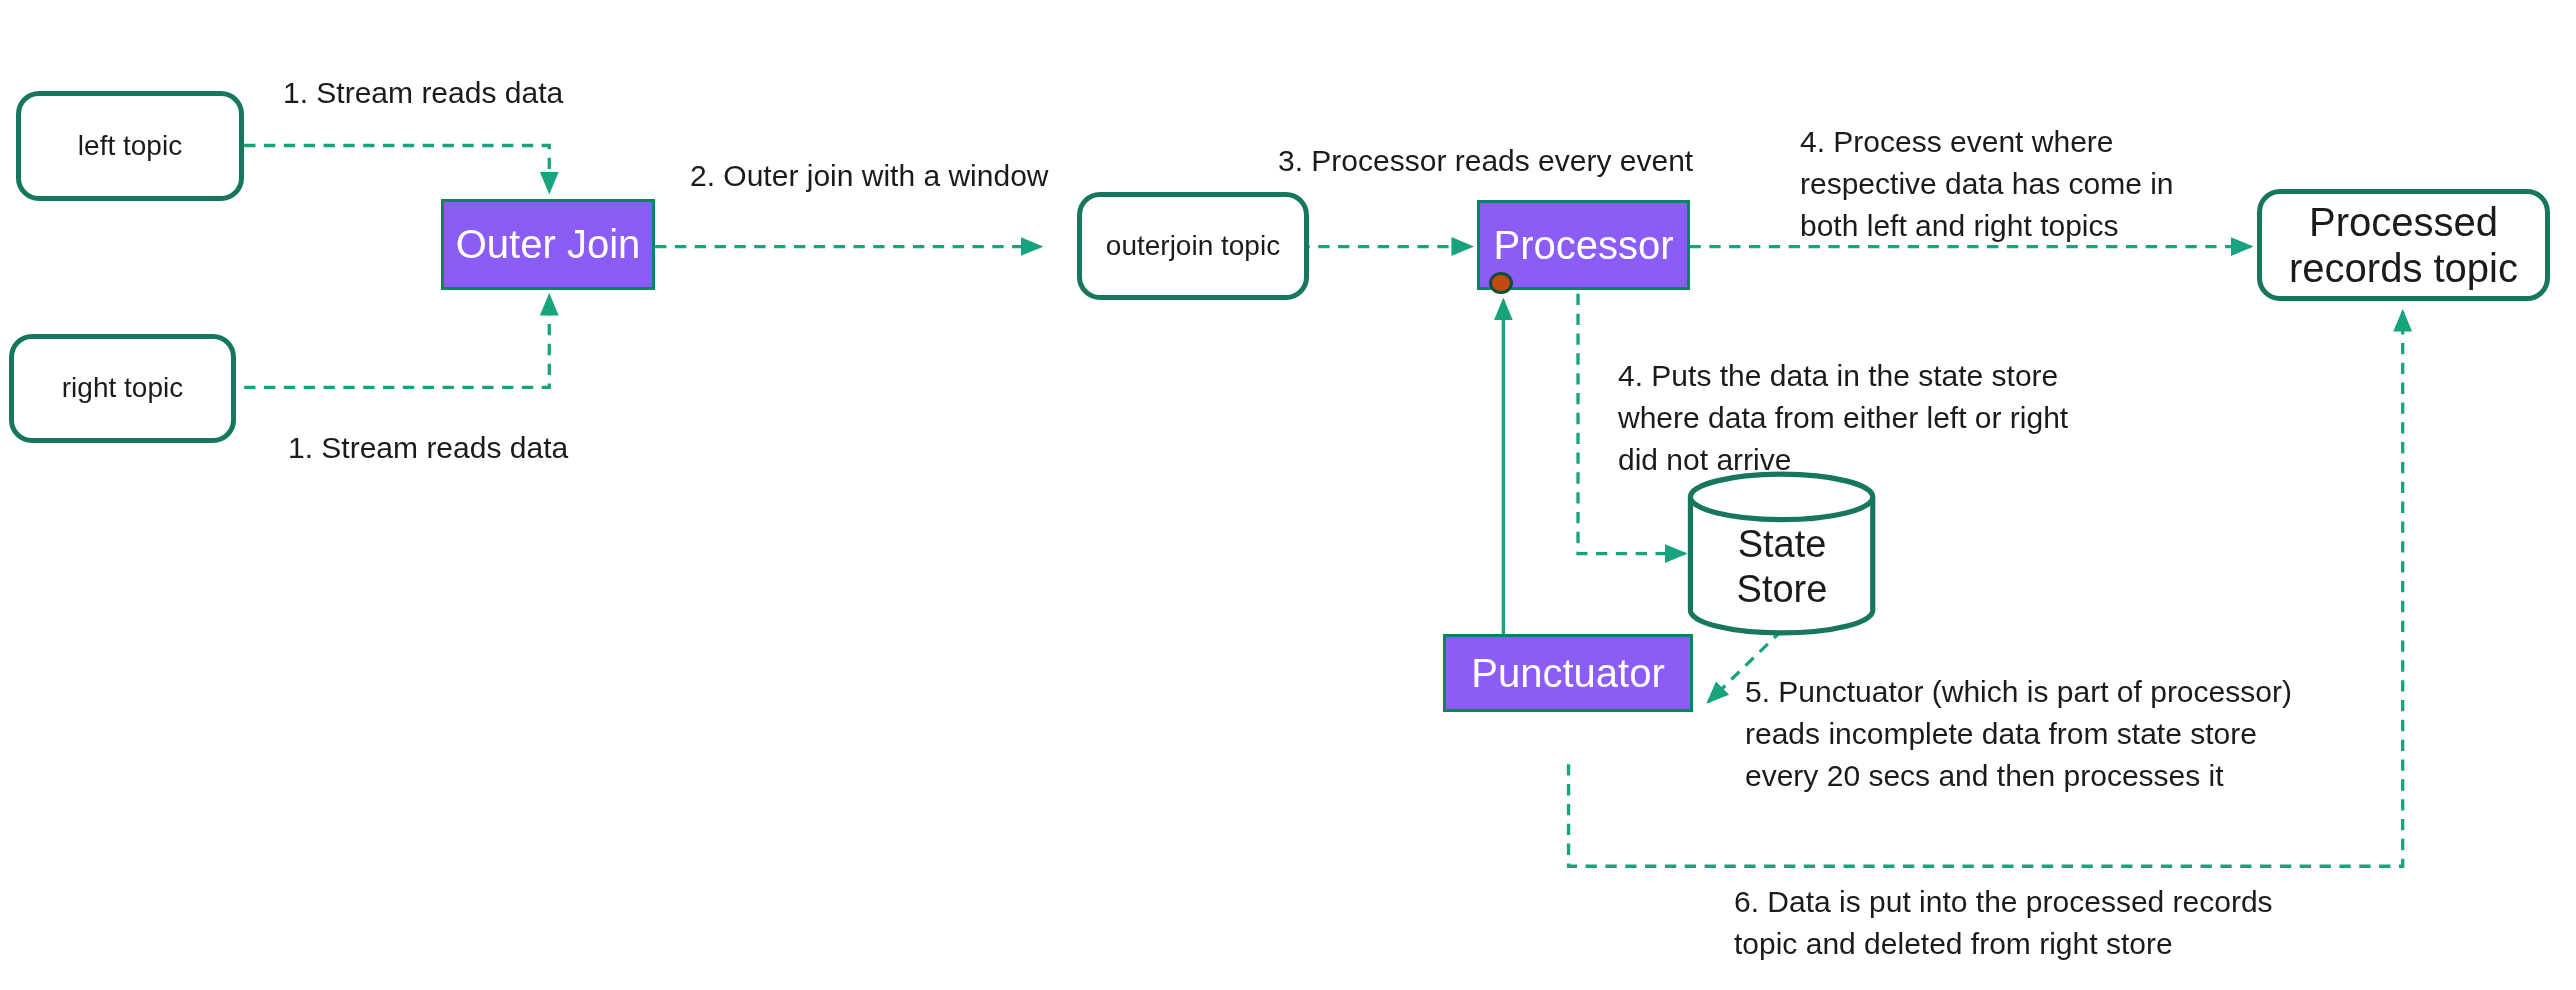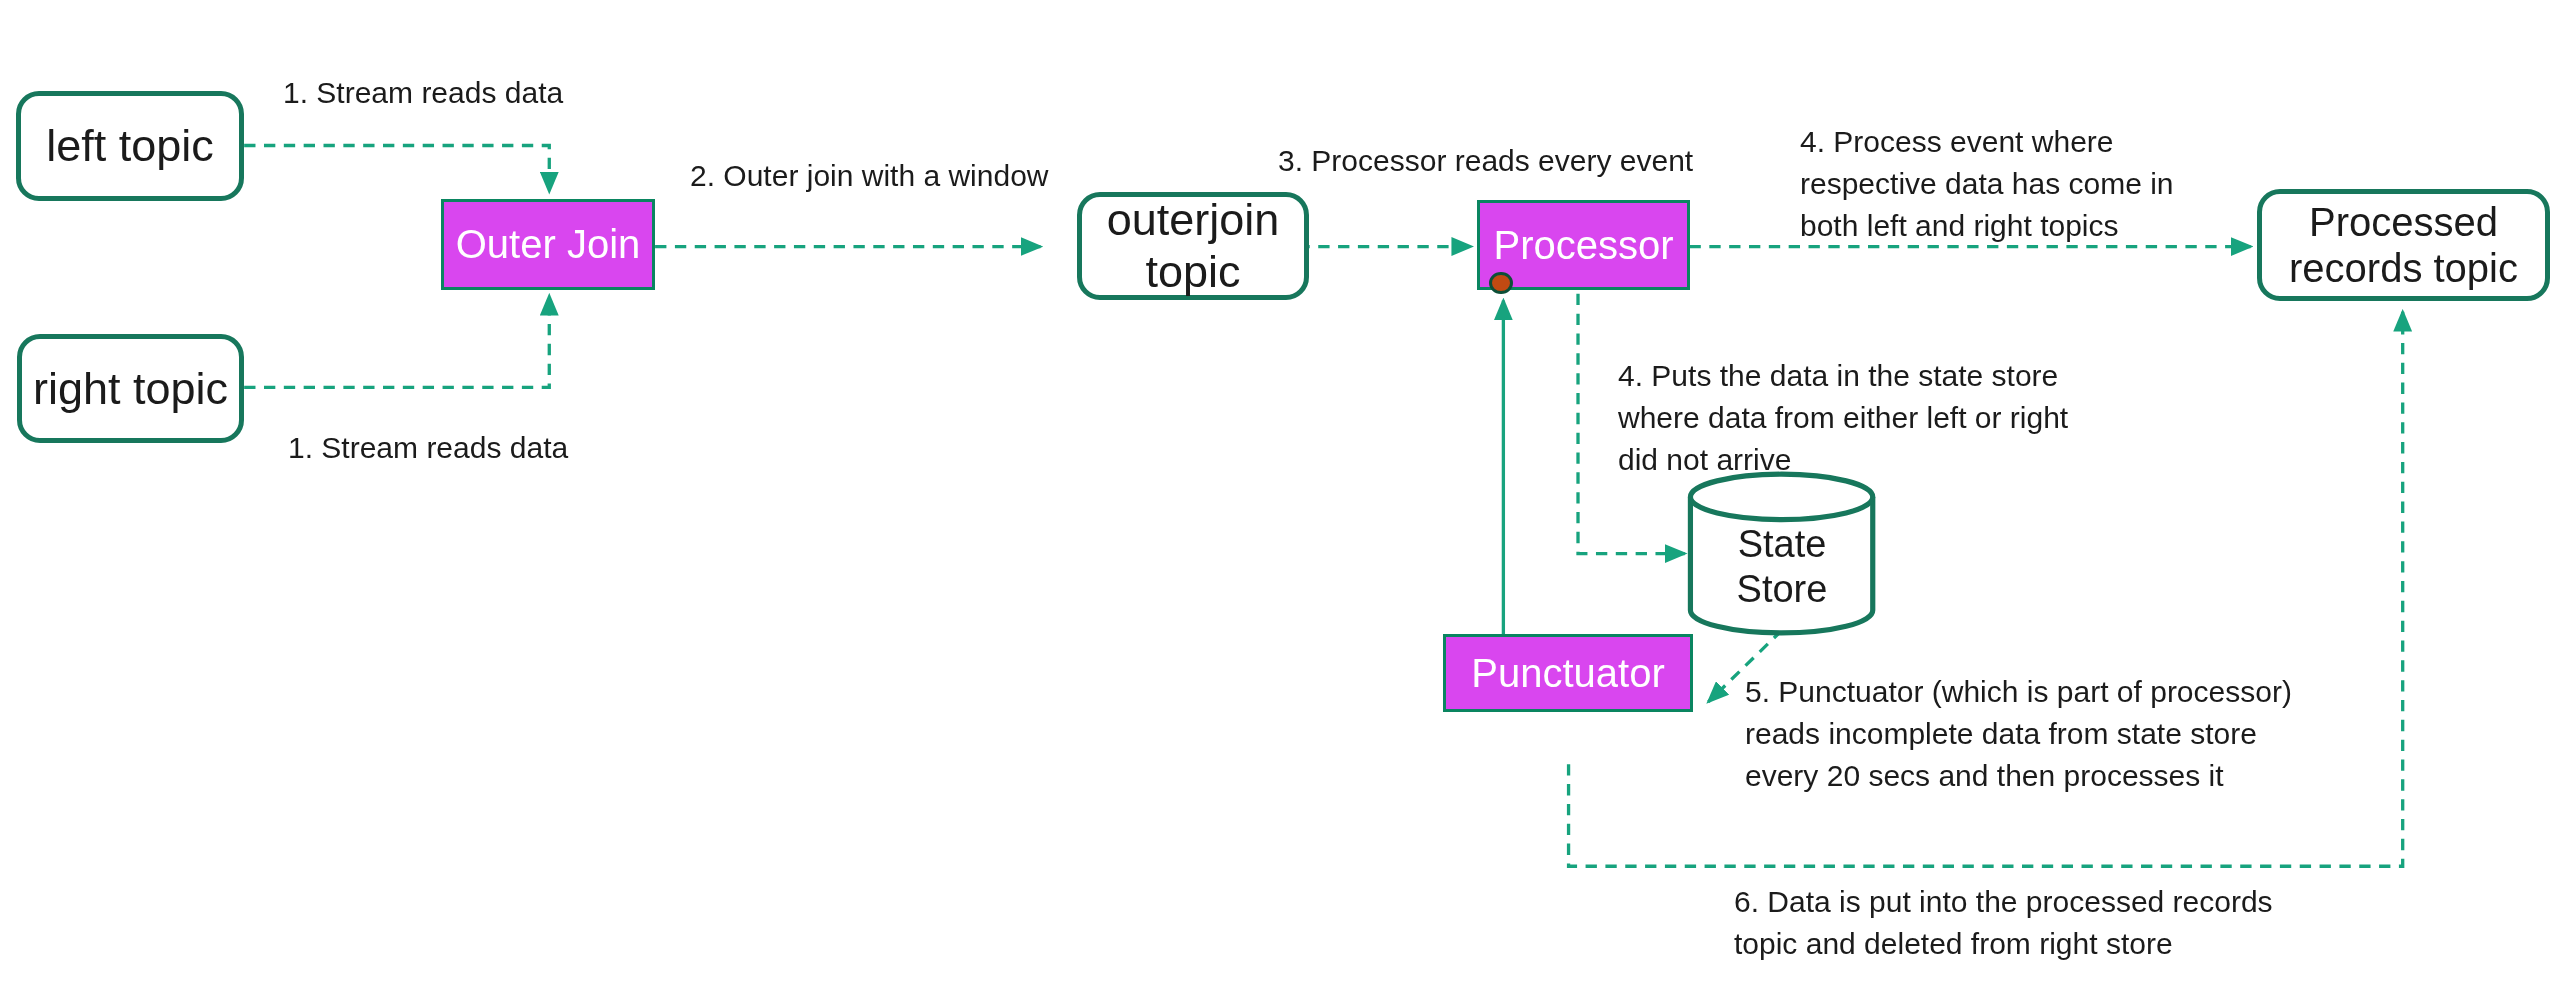--- a/index.html
+++ b/index.html
@@ -14,25 +14,25 @@
   .node{
     position:absolute;z-index:2;
     display:flex;align-items:center;justify-content:center;
     text-align:center;box-sizing:border-box;
   }
   .node-outline{
     background:#ffffff;
     border:5.7px solid #17775C;
     border-radius:23px;
     color:#1b1b1b;
-    font-size:45px;
+    font-size:28px;
     line-height:1.15;
   }
   .node-solid{
-    background:#d946ef;
+    background:#8b5cf6;
     border:3.8px solid #0A8560;
     color:#ffffff;
     font-size:40px;
   }
   .cyl-label{
     position:absolute;z-index:2;
     display:flex;align-items:center;justify-content:center;
     text-align:center;color:#1b1b1b;font-size:38px;line-height:1.18;
   }
   .annotation{
@@ -84,21 +84,21 @@
     <g>
       <path d="M1789,526 V646 A96.5,24 0 0 0 1982,646 V526" fill="#ffffff" stroke="#17775C" stroke-width="5.5"></path>
       <ellipse cx="1885.5" cy="526" rx="96.5" ry="24" fill="#ffffff" stroke="#17775C" stroke-width="5.5"></ellipse>
     </g>
   </svg>
 
   <div class="node node-outline" style="left:16px;top:91px;width:228px;height:110px;">
     <span>left topic</span>
   </div>
 
-  <div class="node node-outline" style="left:17px;top:334px;width:227px;height:109px;">
+  <div class="node node-outline" style="left:9px;top:334px;width:227px;height:109px;">
     <span>right topic</span>
   </div>
 
   <div class="node node-solid" style="left:441px;top:199px;width:214px;height:91px;">
     <span>Outer Join</span>
   </div>
 
   <div class="node node-outline" style="left:1046px;top:192px;width:232px;height:108px;margin-left:31px;">
     <span>outerjoin topic</span>
   </div>

